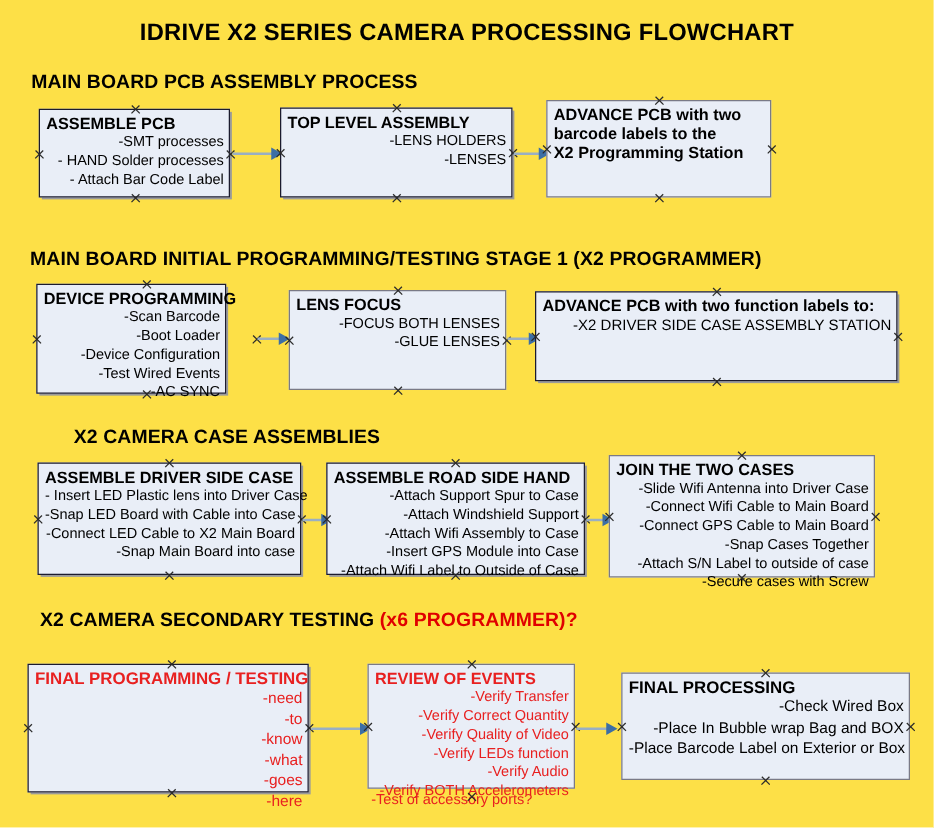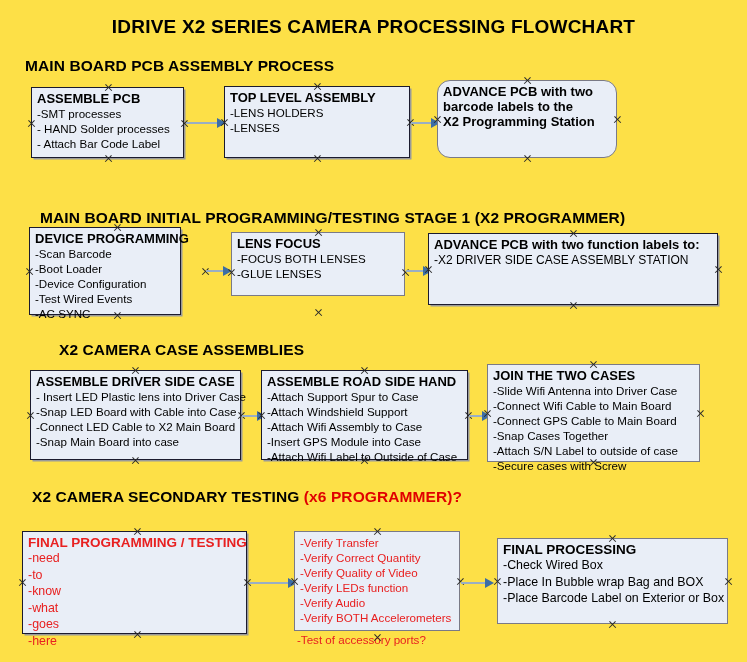--- a/index.html
+++ b/index.html
@@ -55,20 +55,21 @@
   .node-title {
     font-size: 13px;
     font-weight: bold;
     line-height: 15px;
     white-space: nowrap;
   }
   .node-line {
     font-size: 11.6px;
     line-height: 15px;
     white-space: nowrap;
+    text-align: right;
   }
   .node-title.red, .node-line.red {
     color: #e82020;
   }
   .node-title.big {
     font-size: 13.5px;
   }
   .node-line.big {
     font-size: 12.4px;
     line-height: 16.5px;
@@ -164,31 +165,31 @@
   <div class="handle" style="left:317px; top:86px;"></div>
   <div class="handle" style="left:224px; top:122px;"></div>
   <div class="handle" style="left:410px; top:122px;"></div>
   <div class="handle" style="left:317px; top:158px;"></div>
 
   <div class="connector" style="left:411px; top:118px; width:29px;">
     <div class="shaft"></div>
     <div class="head"></div>
   </div>
 
-  <div class="node gray-border" style="left:437px; top:80px; width:180px; height:78px;border-radius:13px;">
+  <div class="node gray-border" style="left:437px; top:80px; width:180px; height:78px;">
     <div class="node-title">ADVANCE PCB with two</div>
     <div class="node-title">barcode labels to the</div>
     <div class="node-title"> X2 Programming Station</div>
   </div>
   <div class="handle" style="left:527px; top:80px;"></div>
   <div class="handle" style="left:437px; top:119px;"></div>
   <div class="handle" style="left:617px; top:119px;"></div>
   <div class="handle" style="left:527px; top:158px;"></div>
 
-  <div class="section-heading" style="left:24px; top:209px;margin-left:16px;">
+  <div class="section-heading" style="left:24px; top:199px;">
     <span>MAIN BOARD INITIAL PROGRAMMING/TESTING STAGE 1 (X2 PROGRAMMER)</span>
   </div>
 
   <div class="node dark-border" style="left:29px; top:227px; width:152px; height:88px;">
     <div class="node-title">DEVICE PROGRAMMING</div>
     <div class="node-line">-Scan Barcode</div>
     <div class="node-line">-Boot Loader</div>
     <div class="node-line">-Device Configuration</div>
     <div class="node-line">-Test Wired Events</div>
     <div class="node-line">-AC SYNC</div>
@@ -196,21 +197,21 @@
   <div class="handle" style="left:117px; top:227px;"></div>
   <div class="handle" style="left:29px; top:271px;"></div>
   <div class="handle" style="left:205px; top:271px;"></div>
   <div class="handle" style="left:117px; top:315px;"></div>
 
   <div class="connector" style="left:206px; top:266px; width:26px;">
     <div class="shaft"></div>
     <div class="head"></div>
   </div>
 
-  <div class="node gray-border" style="left:231px; top:232px; width:174px; height:64px;">
+  <div class="node gray-border" style="left:231px; top:232px; width:174px; height:80px;">
     <div class="node-title">LENS FOCUS</div>
     <div class="node-line">-FOCUS BOTH LENSES</div>
     <div class="node-line">-GLUE LENSES</div>
   </div>
   <div class="handle" style="left:318px; top:232px;"></div>
   <div class="handle" style="left:231px; top:272px;"></div>
   <div class="handle" style="left:405px; top:272px;"></div>
   <div class="handle" style="left:318px; top:312px;"></div>
 
   <div class="connector" style="left:406px; top:266px; width:26px;">
@@ -297,20 +298,21 @@
   <div class="handle" style="left:22px; top:582px;"></div>
   <div class="handle" style="left:247px; top:582px;"></div>
   <div class="handle" style="left:137px; top:634px;"></div>
 
   <div class="connector" style="left:249px; top:578px; width:48px;">
     <div class="shaft"></div>
     <div class="head"></div>
   </div>
 
   <div class="node gray-border" style="left:294px; top:531px; width:166px; height:100px;">
+    <div class="node-title red">REVIEW OF EVENTS</div>
     <div class="node-line red">-Verify Transfer</div>
     <div class="node-line red">-Verify Correct Quantity</div>
     <div class="node-line red">-Verify Quality of Video</div>
     <div class="node-line red">-Verify LEDs function</div>
     <div class="node-line red">-Verify Audio</div>
     <div class="node-line red">-Verify BOTH Accelerometers</div>
   </div>
   <div class="overflow-line" style="left:297px; top:632px;">-Test of accessory ports?</div>
   <div class="handle" style="left:377px; top:531px;"></div>
   <div class="handle" style="left:294px; top:581px;"></div>

